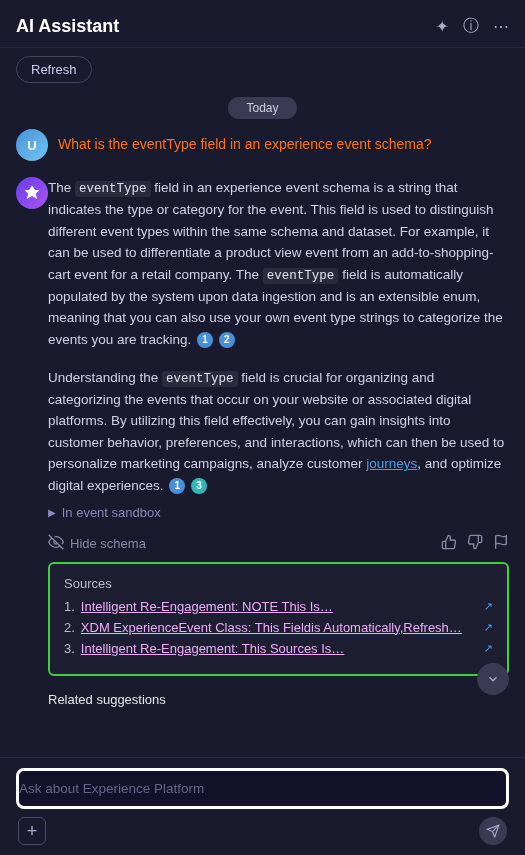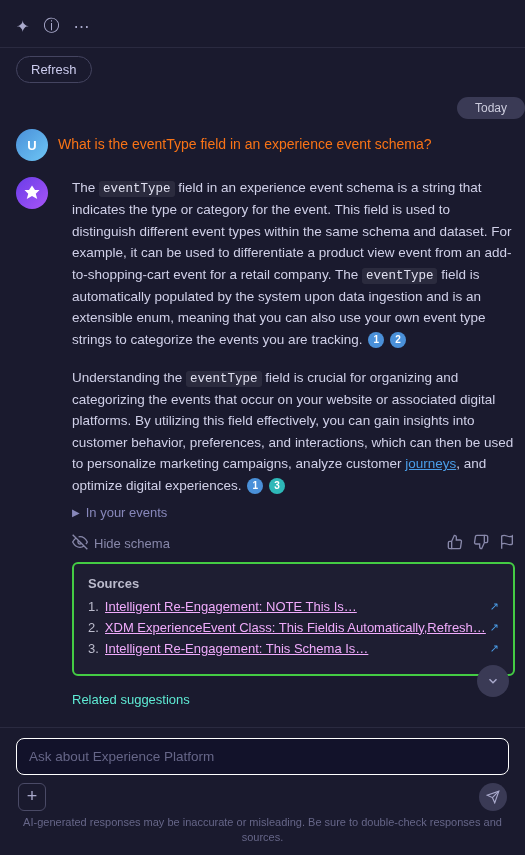--- a/index.html
+++ b/index.html
@@ -52,21 +52,21 @@
       color: #ccccee;
       padding: 5px 14px;
       border-radius: 16px;
       font-size: 13px;
       cursor: pointer;
     }
 
     
     .today-badge-wrapper {
       display: flex;
-      justify-content: flex-end;
+      justify-content: center;
       padding: 6px 0 10px 0;
     }
     .today-badge {
       background: #3a3a55;
       color: #ccccdd;
       padding: 4px 18px;
       border-radius: 12px;
       font-size: 12px;
     }
 
@@ -101,21 +101,21 @@
       color: #f97316;
       font-size: 14px;
       line-height: 1.5;
       padding-top: 5px;
     }
 
     
     .ai-message-row {
       display: flex;
       align-items: flex-start;
-      gap: 24px;
+      gap: 0;
       margin-bottom: 12px;
     }
     .ai-avatar {
       width: 32px;
       height: 32px;
       border-radius: 50%;
       background: linear-gradient(135deg, #6a3de8, #a855f7);
       flex-shrink: 0;
       display: flex;
       align-items: center;
@@ -206,21 +206,20 @@
       border: 2px solid #44cc44;
       border-radius: 6px;
       padding: 12px 14px;
       margin-bottom: 12px;
       background: #1e1e32;
     }
     .sources-label {
       color: #bbbbcc;
       font-size: 13px;
       margin-bottom: 8px;
-      font-weight: bold;
     }
     .source-item {
       display: flex;
       align-items: center;
       gap: 4px;
       margin-bottom: 6px;
       font-size: 13px;
     }
     .source-num {
       color: #bbbbcc;
@@ -236,36 +235,36 @@
       text-overflow: ellipsis;
     }
     .source-ext-icon {
       color: #4a9de8;
       font-size: 11px;
       flex-shrink: 0;
     }
 
     
     .related-label {
-      color: #5eead4;
+      color: #e5e5e5;
       font-size: 13px;
       padding: 4px 0 8px 0;
     }
 
     
     .input-area {
       background: #1a1a2e;
       border-top: 1px solid #2a2a40;
       padding: 10px 16px;
     }
     .input-box {
       background: #12122a;
-      border: 1px solid #ffffff;
+      border: 3px solid #ffffff;
       border-radius: 8px;
-      padding: 10px 12px;
+      padding: 10px 0;
       margin-bottom: 8px;
       display: flex;
       align-items: center;
       justify-content: space-between;
     }
     .input-placeholder {
       color: #666688;
       font-size: 13.5px;
     }
     .input-actions {
@@ -331,20 +330,21 @@
       display: flex;
       flex-direction: column;
     }
   </style>
 </head>
 <body>
 
 <div class="main-wrapper">
 
   <div class="header">
+    <span class="header-title">AI Assistant</span>
     <div class="header-icons">
       <span class="header-icon" title="Light mode">✦</span>
       <span class="header-icon">ⓘ</span>
       <span class="header-icon">⋯</span>
     </div>
   </div>
 
   <div class="refresh-bar">
     <button class="refresh-btn">Refresh</button>
   </div>
@@ -371,21 +371,21 @@
           The <code>eventType</code> field in an experience event schema is a string that indicates the type or category for the event. This field is used to distinguish different event types within the same schema and dataset. For example, it can be used to differentiate a product view event from an add-to-shopping-cart event for a retail company. The <code>eventType</code> field is automatically populated by the system upon data ingestion and is an extensible enum, meaning that you can also use your own event type strings to categorize the events you are tracking.&nbsp;<span class="ref-badge blue">1</span>&nbsp;<span class="ref-badge blue">2</span>
         </div>
         <br>
         <div class="ai-message-text">
           Understanding the <code>eventType</code> field is crucial for organizing and categorizing the events that occur on your website or associated digital platforms. By utilizing this field effectively, you can gain insights into customer behavior, preferences, and interactions, which can then be used to personalize marketing campaigns, analyze customer <span style="color:#4a9de8;text-decoration:underline;cursor:pointer">journeys</span>, and optimize digital experiences.&nbsp;<span class="ref-badge blue">1</span>&nbsp;<span class="ref-badge teal">3</span>
         </div>
 
         
         <div class="sandbox-toggle">
           <span class="chevron">▶</span>
-          <span>In your events</span>
+          <span>In event sandbox</span>
         </div>
 
         
         <div class="actions-row">
           <button class="hide-sources-btn">
             <span class="eye-icon">
               <svg width="16" height="16" viewBox="0 0 24 24" fill="none" stroke="#8888aa" stroke-width="2">
                 <path d="M17.94 17.94A10.07 10.07 0 0 1 12 20c-7 0-11-8-11-8a18.45 18.45 0 0 1 5.06-5.94M9.9 4.24A9.12 9.12 0 0 1 12 4c7 0 11 8 11 8a18.5 18.5 0 0 1-2.16 3.19m-6.72-1.07a3 3 0 1 1-4.24-4.24"></path>
                 <line x1="1" y1="1" x2="23" y2="23"></line>
               </svg>
@@ -422,21 +422,21 @@
             <span class="source-link">Intelligent Re-Engagement: NOTE This Is…</span>
             <span class="source-ext-icon">↗</span>
           </div>
           <div class="source-item">
             <span class="source-num">2.</span>
             <span class="source-link">XDM ExperienceEvent Class: This Fieldis Automatically,Refresh…</span>
             <span class="source-ext-icon">↗</span>
           </div>
           <div class="source-item">
             <span class="source-num">3.</span>
-            <span class="source-link">Intelligent Re-Engagement: This Schema Is…</span>
+            <span class="source-link">Intelligent Re-Engagement: This Sources Is…</span>
             <span class="source-ext-icon">↗</span>
           </div>
         </div>
 
         
         <div class="related-label">Related suggestions</div>
 
       </div>
     </div>
   </div>
@@ -453,15 +453,14 @@
     </div>
     <div class="input-actions">
       <button class="add-btn">+</button>
       <button class="send-btn">
         <svg width="14" height="14" viewBox="0 0 24 24" fill="none" stroke="#aaaacc" stroke-width="2">
           <line x1="22" y1="2" x2="11" y2="13"></line>
           <polygon points="22 2 15 22 11 13 2 9 22 2"></polygon>
         </svg>
       </button>
     </div>
-    <div class="disclaimer">AI-generated responses may be inaccurate or misleading. Be sure to double-check responses and sources.</div>
   </div>
 </div>
 
 </body></html>

